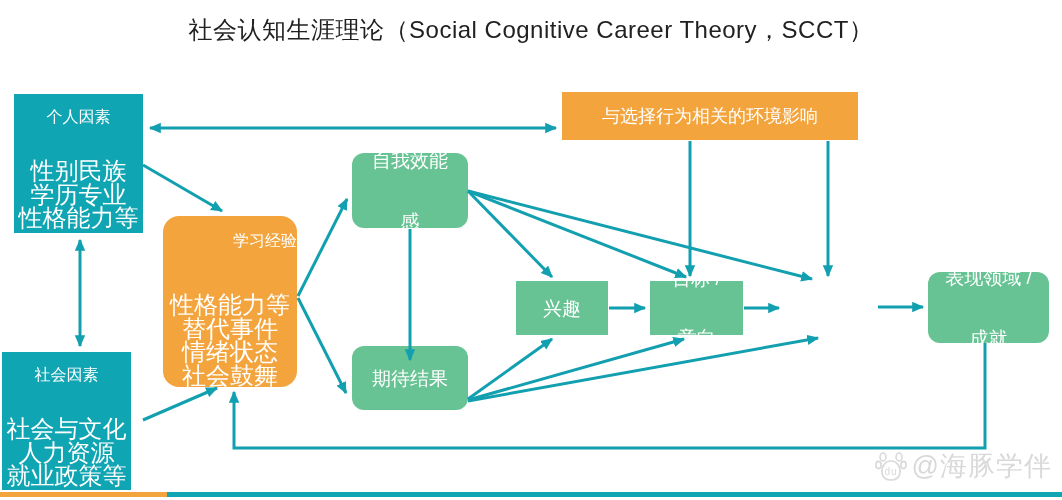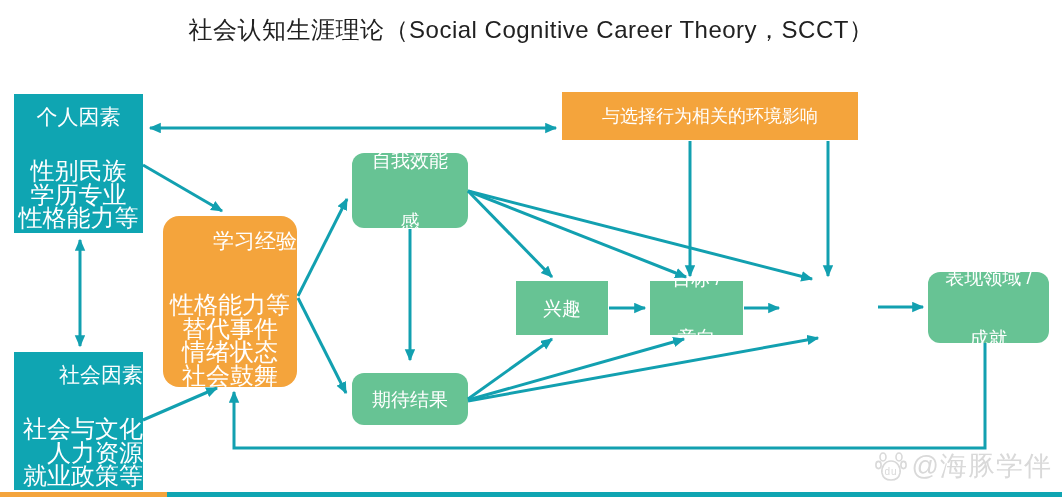--- a/index.html
+++ b/index.html
@@ -5,21 +5,21 @@
   html,body{margin:0;padding:0;background:#ffffff;}
   body{font-family:"Liberation Sans","DejaVu Sans",sans-serif;}
   .canvas{position:relative;width:1062px;height:500px;background:#ffffff;overflow:hidden;}
   .page-title{position:absolute;top:14px;left:0;width:100%;text-align:center;
     font-size:24px;font-weight:500;color:#212121;letter-spacing:.5px;}
   .node{position:absolute;color:#ffffff;text-align:center;box-sizing:border-box;z-index:1;}
   .teal{background:#0FA5B2;}
   .orange{background:#F4A43C;}
   .green{background:#67C394;gap:36px;}
   .r10{border-radius:0;} .r12{border-radius:12px;} .r16{border-radius:16px;}
-  .box-title{padding-top:11px;font-size:21px;line-height:24px;margin-bottom:30px;}
+  .box-title{padding-top:11px;font-size:16px;line-height:24px;margin-bottom:30px;}
   .box-line{font-size:24px;line-height:23.5px;}
   .center-col{display:flex;flex-direction:column;align-items:center;justify-content:center;}
   .label-line{font-size:19px;line-height:25px;}
   .env-label{font-size:18px;line-height:22px;}
   svg.arrows{position:absolute;left:0;top:0;z-index:2;pointer-events:none;}
   .bar{position:absolute;top:492px;height:5px;z-index:1;}
   .bar-orange{left:0;width:167px;background:#F4A43C;}
   .bar-teal{left:167px;width:895px;background:#0FA5B2;}
   .watermark{position:absolute;right:10px;bottom:16px;display:flex;align-items:center;gap:4px;
     color:#d9d9d9;font-size:27px;letter-spacing:1px;z-index:3;}
@@ -31,21 +31,21 @@
 
   <div class="page-title">社会认知生涯理论（Social Cognitive Career Theory，SCCT）</div>
 
   <div class="node teal" style="left:14px;top:94px;width:129px;height:139px;">
     <div class="box-title">个人因素</div>
     <div class="box-line">性别民族</div>
     <div class="box-line">学历专业</div>
     <div class="box-line">性格能力等</div>
   </div>
 
-  <div class="node teal" style="left:14px;top:352px;width:129px;height:138px;text-align:right;">
+  <div class="node teal" style="left:2px;top:352px;width:129px;height:138px;">
     <div class="box-title">社会因素</div>
     <div class="box-line">社会与文化</div>
     <div class="box-line">人力资源</div>
     <div class="box-line">就业政策等</div>
   </div>
 
   <div class="node orange r16" style="left:163px;top:216px;width:134px;height:171px;">
     <div class="box-title" style="margin-bottom:40px;padding-top:13px;text-align:right;">学习经验</div>
     <div class="box-line">性格能力等</div>
     <div class="box-line">替代事件</div>
@@ -55,21 +55,21 @@
 
   <div class="node orange r10 center-col" style="left:562px;top:92px;width:296px;height:48px;">
     <div class="env-label">与选择行为相关的环境影响</div>
   </div>
 
   <div class="node green r12 center-col" style="left:352px;top:153px;width:116px;height:75px;">
     <div class="label-line">自我效能</div>
     <div class="label-line">感</div>
   </div>
 
-  <div class="node green r12 center-col" style="left:352px;top:373px;width:116px;height:52px;align-items:center;">
+  <div class="node green r12 center-col" style="left:352px;top:346px;width:116px;height:64px;align-items:center;">
     <div class="label-line">期待结果</div>
   </div>
 
   <div class="node green r10 center-col" style="left:516px;top:281px;width:92px;height:54px;">
     <div class="label-line">兴趣</div>
   </div>
 
   <div class="node green r10 center-col" style="left:650px;top:281px;width:93px;height:54px;">
     <div class="label-line" style="line-height:23px;">目标 /</div>
     <div class="label-line" style="line-height:23px;">意向</div>

